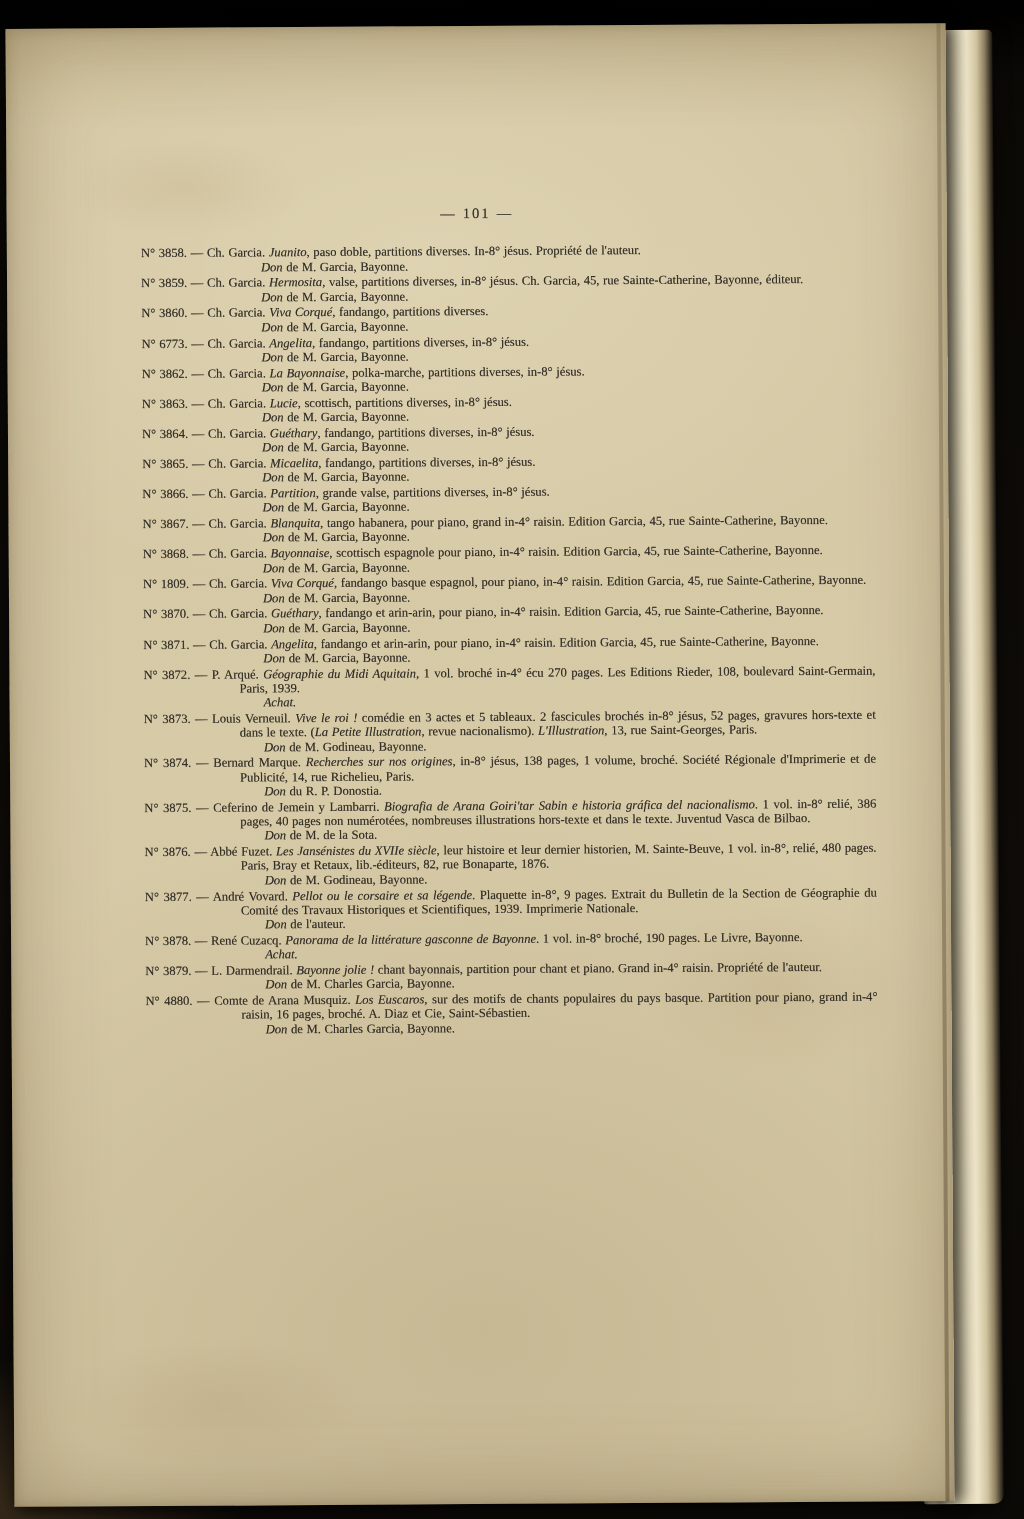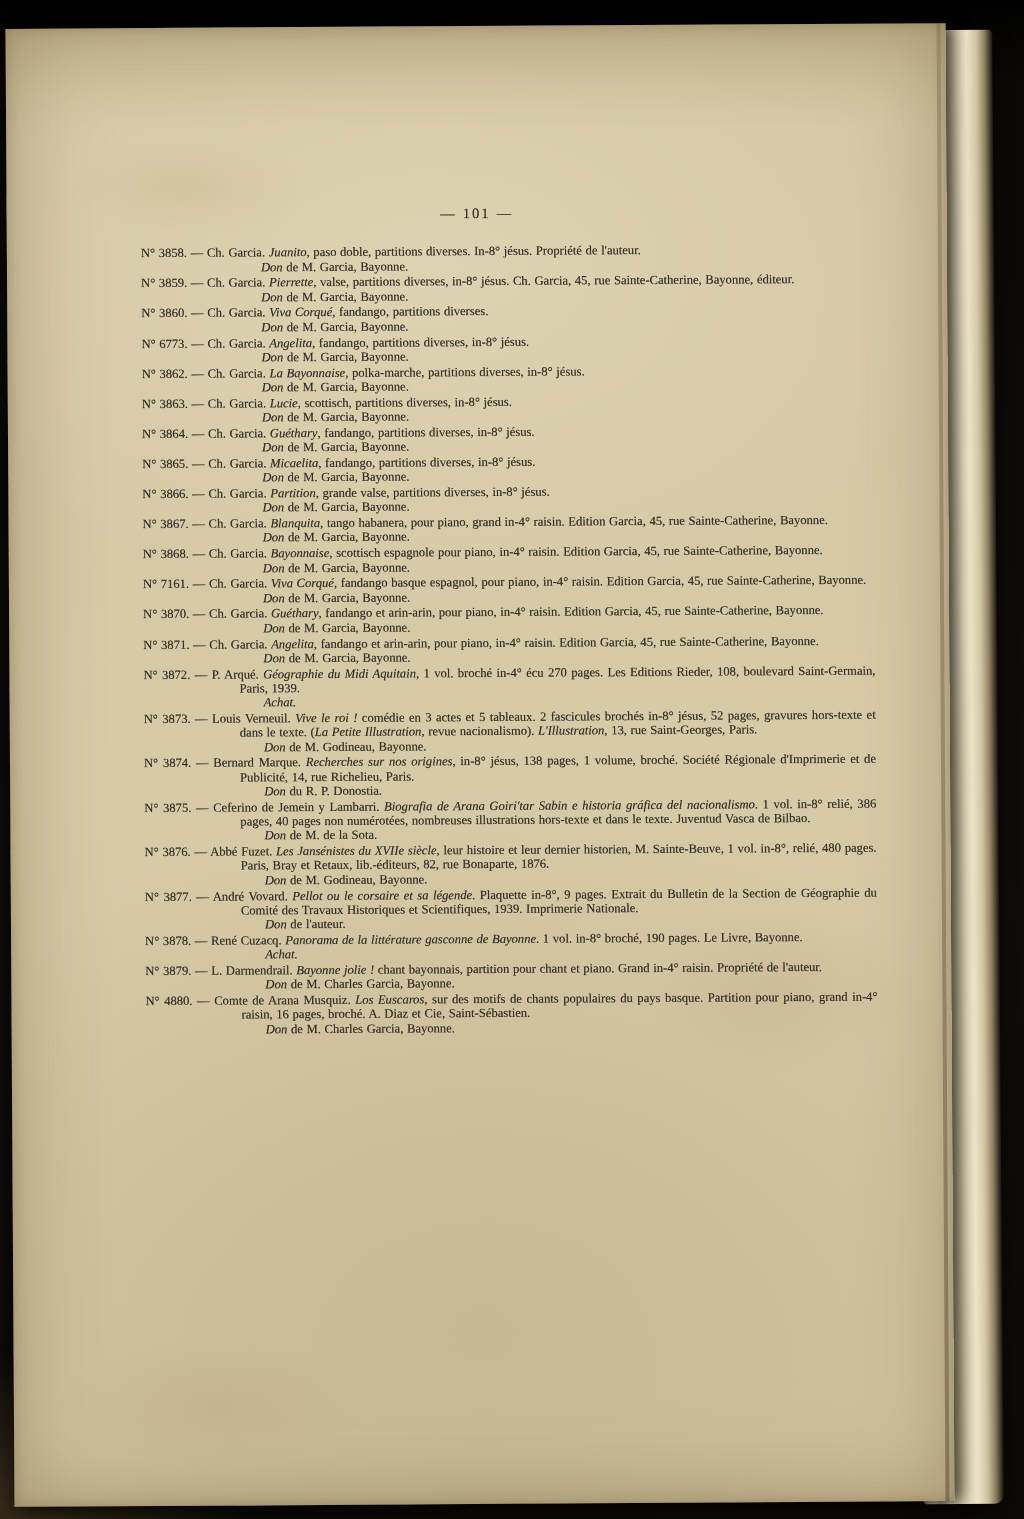--- a/index.html
+++ b/index.html
@@ -88,21 +88,21 @@
 
   <div class="text-block">
     <div class="page-number">— 101 —</div>
     <div id="entry-list">
   <div class="entry-wrap">
     <p class="entry"><span class="entry-number">N° 3858.</span><span><span> — Ch. Garcia. </span><i>Juanito</i><span>, paso doble, partitions diverses. In-8° jésus. Propriété de l'auteur.</span></span></p>
     <div class="entry-note"><i>Don</i><span> de M. Garcia, Bayonne.</span></div>
   </div>
 
   <div class="entry-wrap">
-    <p class="entry"><span class="entry-number">N° 3859.</span><span><span> — Ch. Garcia. </span><i>Pierrette</i><span>, valse, partitions diverses, in-8° jésus. Ch. Garcia, 45, rue Sainte-Catherine, Bayonne, éditeur.</span></span></p>
+    <p class="entry"><span class="entry-number">N° 3859.</span><span><span> — Ch. Garcia. </span><i>Hermosita</i><span>, valse, partitions diverses, in-8° jésus. Ch. Garcia, 45, rue Sainte-Catherine, Bayonne, éditeur.</span></span></p>
     <div class="entry-note"><i>Don</i><span> de M. Garcia, Bayonne.</span></div>
   </div>
 
   <div class="entry-wrap">
     <p class="entry"><span class="entry-number">N° 3860.</span><span><span> — Ch. Garcia. </span><i>Viva Corqué</i><span>, fandango, partitions diverses.</span></span></p>
     <div class="entry-note"><i>Don</i><span> de M. Garcia, Bayonne.</span></div>
   </div>
 
   <div class="entry-wrap">
     <p class="entry"><span class="entry-number">N° 6773.</span><span><span> — Ch. Garcia. </span><i>Angelita</i><span>, fandango, partitions diverses, in-8° jésus.</span></span></p>
@@ -138,21 +138,21 @@
     <p class="entry"><span class="entry-number">N° 3867.</span><span><span> — Ch. Garcia. </span><i>Blanquita</i><span>, tango habanera, pour piano, grand in-4° raisin. Edition Garcia, 45, rue Sainte-Catherine, Bayonne.</span></span></p>
     <div class="entry-note"><i>Don</i><span> de M. Garcia, Bayonne.</span></div>
   </div>
 
   <div class="entry-wrap">
     <p class="entry"><span class="entry-number">N° 3868.</span><span><span> — Ch. Garcia. </span><i>Bayonnaise</i><span>, scottisch espagnole pour piano, in-4° raisin. Edition Garcia, 45, rue Sainte-Catherine, Bayonne.</span></span></p>
     <div class="entry-note"><i>Don</i><span> de M. Garcia, Bayonne.</span></div>
   </div>
 
   <div class="entry-wrap">
-    <p class="entry"><span class="entry-number">N° 7161.</span><span><span> — Ch. Garcia. </span><i>Viva Corqué</i><span>, fandango basque espagnol, pour piano, in-4° raisin. Edition Garcia, 45, rue Sainte-Catherine, Bayonne.</span></span></p>
+    <p class="entry"><span class="entry-number">N° 1809.</span><span><span> — Ch. Garcia. </span><i>Viva Corqué</i><span>, fandango basque espagnol, pour piano, in-4° raisin. Edition Garcia, 45, rue Sainte-Catherine, Bayonne.</span></span></p>
     <div class="entry-note"><i>Don</i><span> de M. Garcia, Bayonne.</span></div>
   </div>
 
   <div class="entry-wrap">
     <p class="entry"><span class="entry-number">N° 3870.</span><span><span> — Ch. Garcia. </span><i>Guéthary</i><span>, fandango et arin-arin, pour piano, in-4° raisin. Edition Garcia, 45, rue Sainte-Catherine, Bayonne.</span></span></p>
     <div class="entry-note"><i>Don</i><span> de M. Garcia, Bayonne.</span></div>
   </div>
 
   <div class="entry-wrap">
     <p class="entry"><span class="entry-number">N° 3871.</span><span><span> — Ch. Garcia. </span><i>Angelita</i><span>, fandango et arin-arin, pour piano, in-4° raisin. Edition Garcia, 45, rue Sainte-Catherine, Bayonne.</span></span></p>

